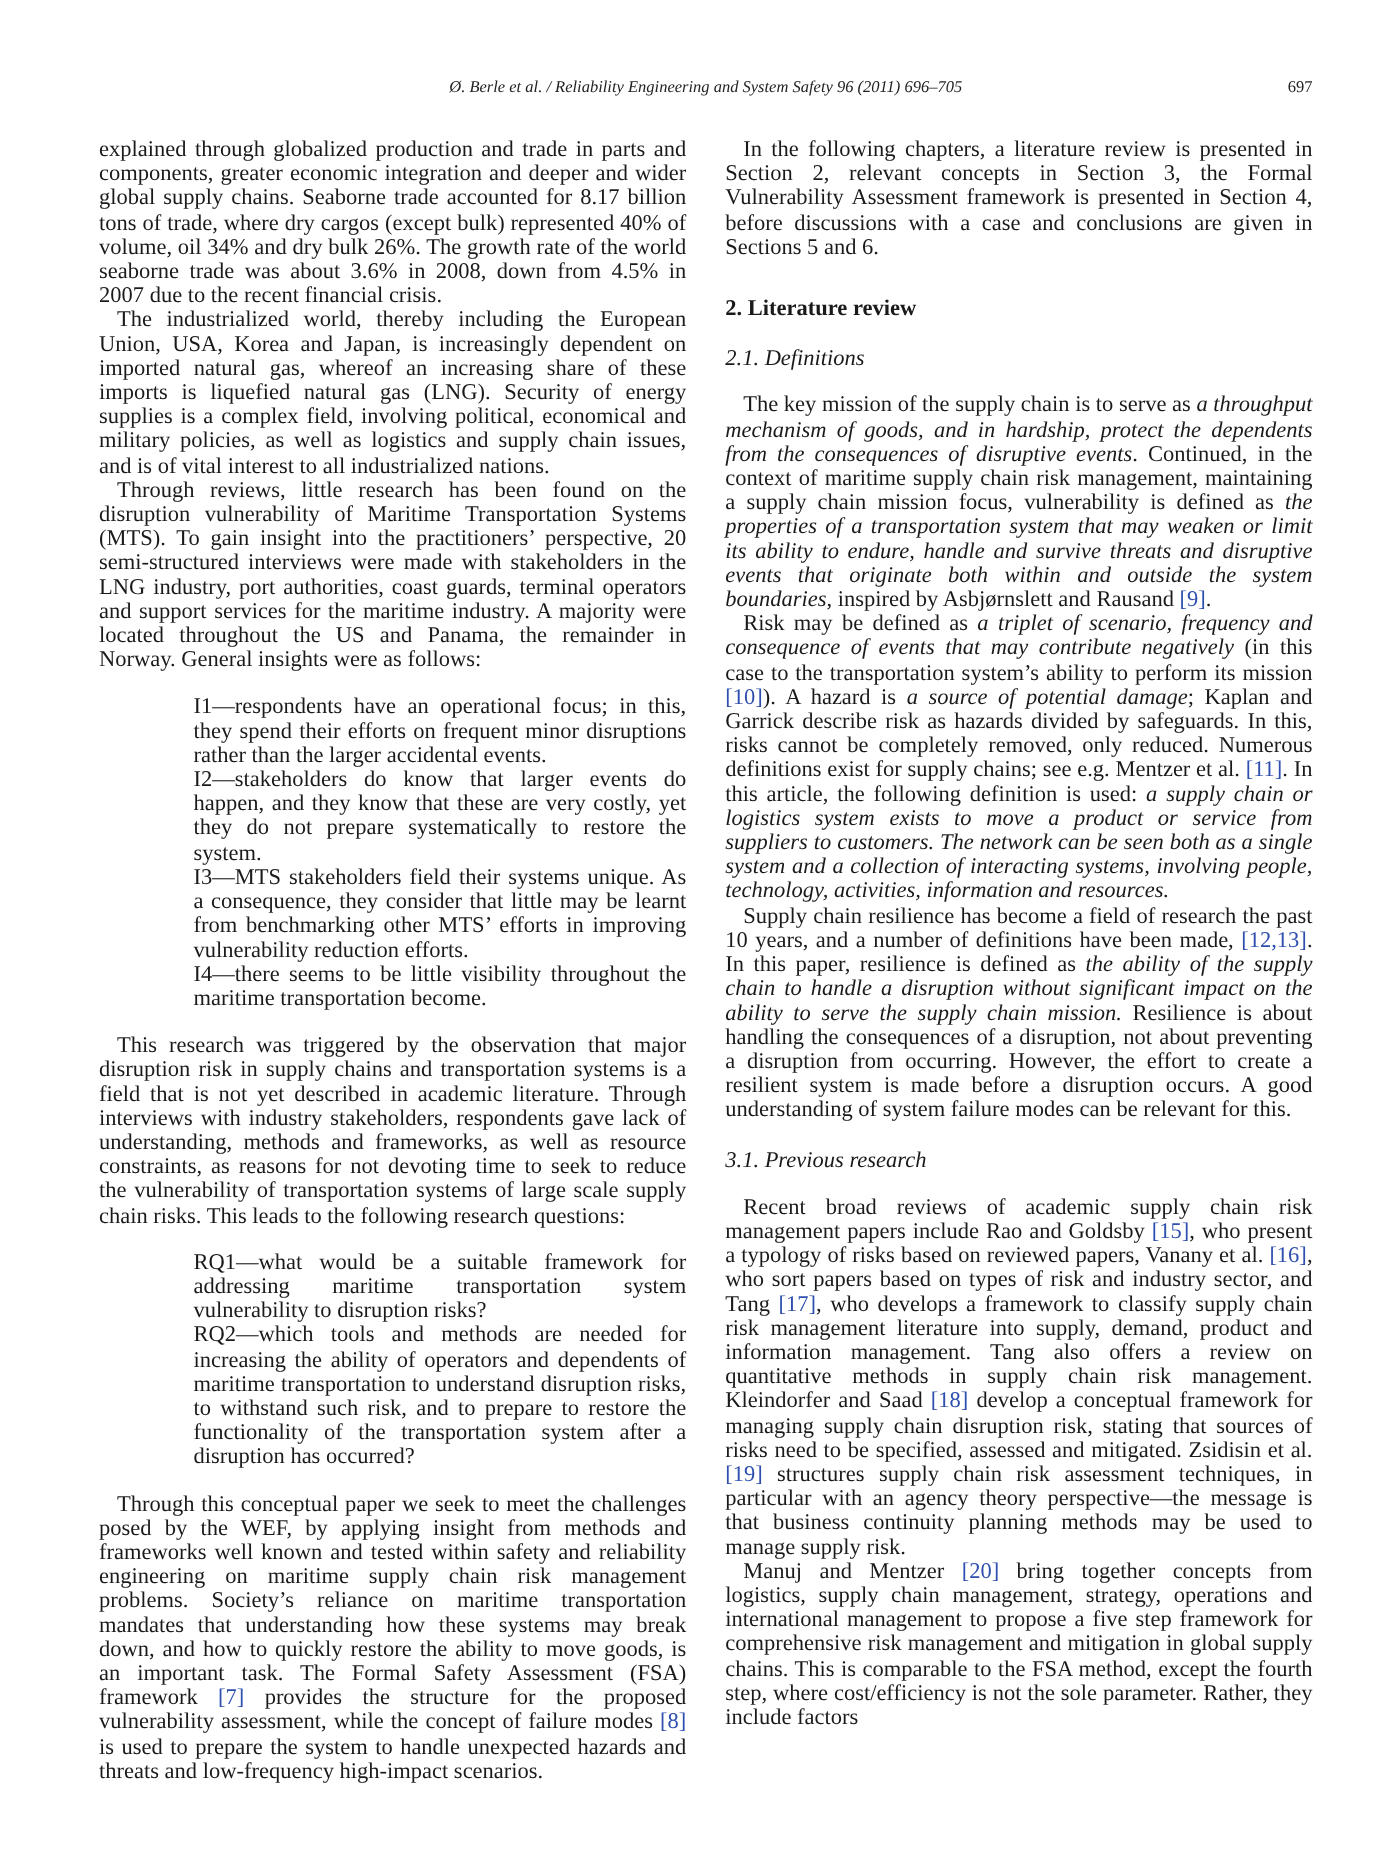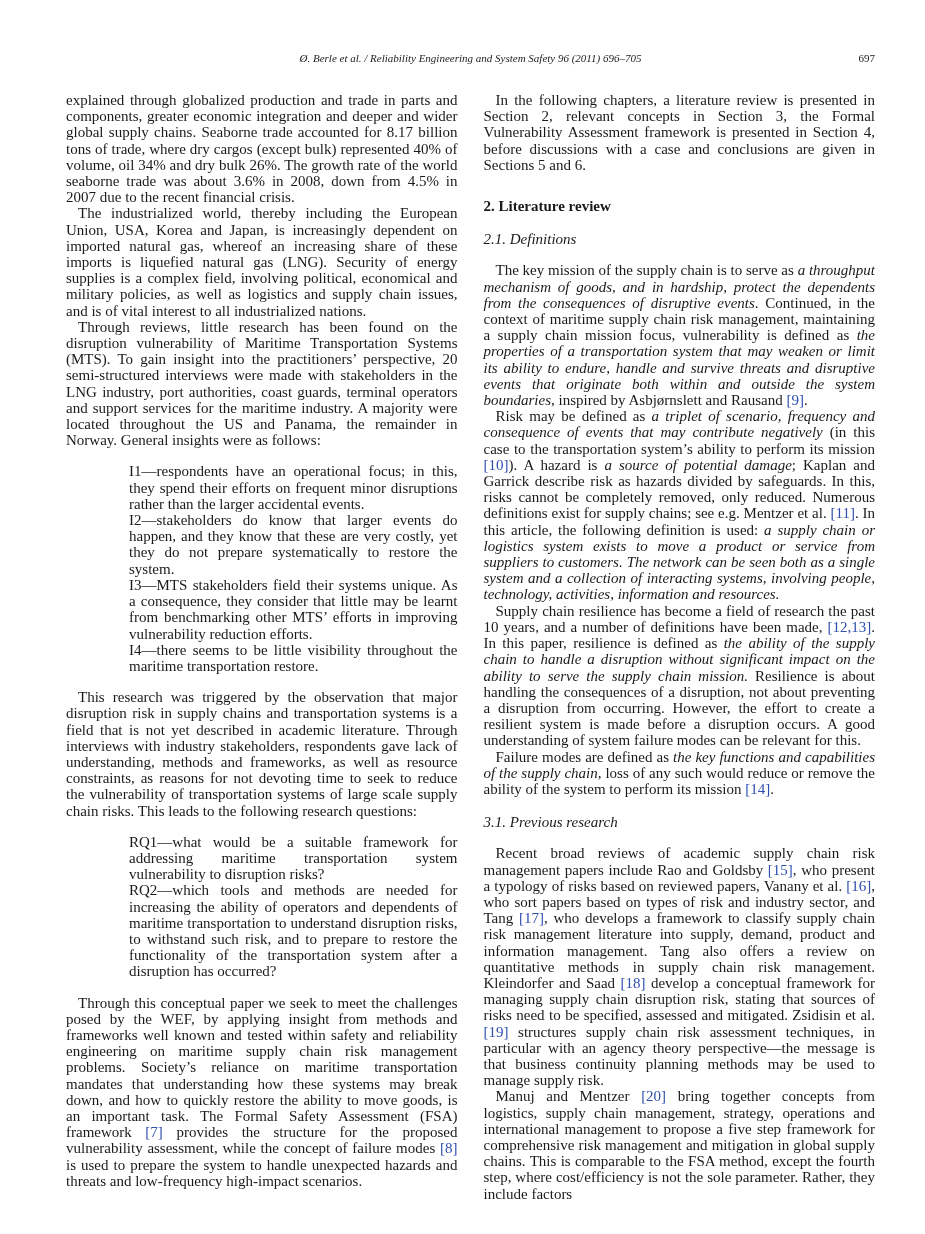--- a/index.html
+++ b/index.html
@@ -75,35 +75,34 @@
 
   <main class="columns">
     <section class="col" id="col-left">
         <p class="p"><span>explained through globalized production and trade in parts and components, greater economic integration and deeper and wider global supply chains. Seaborne trade accounted for 8.17 billion tons of trade, where dry cargos (except bulk) represented 40% of volume, oil 34% and dry bulk 26%. The growth rate of the world seaborne trade was about 3.6% in 2008, down from 4.5% in 2007 due to the recent financial crisis.</span></p>
         <p class="p indent"><span>The industrialized world, thereby including the European Union, USA, Korea and Japan, is increasingly dependent on imported natural gas, whereof an increasing share of these imports is liquefied natural gas (LNG). Security of energy supplies is a complex field, involving political, economical and military policies, as well as logistics and supply chain issues, and is of vital interest to all industrialized nations.</span></p>
         <p class="p indent"><span>Through reviews, little research has been found on the disruption vulnerability of Maritime Transportation Systems (MTS). To gain insight into the practitioners’ perspective, 20 semi-structured interviews were made with stakeholders in the LNG industry, port authorities, coast guards, terminal operators and support services for the maritime industry. A majority were located throughout the US and Panama, the remainder in Norway. General insights were as follows:</span></p>
         <div class="blocklist">
           <p class="li"><span>I1—respondents have an operational focus; in this, they spend their efforts on frequent minor disruptions rather than the larger accidental events.</span></p>
           <p class="li"><span>I2—stakeholders do know that larger events do happen, and they know that these are very costly, yet they do not prepare systematically to restore the system.</span></p>
           <p class="li"><span>I3—MTS stakeholders field their systems unique. As a consequence, they consider that little may be learnt from benchmarking other MTS’ efforts in improving vulnerability reduction efforts.</span></p>
-          <p class="li"><span>I4—there seems to be little visibility throughout the maritime transportation restore.</span></p>
+          <p class="li"><span>I4—there seems to be little visibility throughout the maritime transportation become.</span></p>
         </div>
         <p class="p indent"><span>This research was triggered by the observation that major disruption risk in supply chains and transportation systems is a field that is not yet described in academic literature. Through interviews with industry stakeholders, respondents gave lack of understanding, methods and frameworks, as well as resource constraints, as reasons for not devoting time to seek to reduce the vulnerability of transportation systems of large scale supply chain risks. This leads to the following research questions:</span></p>
         <div class="blocklist">
           <p class="li"><span>RQ1—what would be a suitable framework for addressing maritime transportation system vulnerability to disruption risks?</span></p>
           <p class="li"><span>RQ2—which tools and methods are needed for increasing the ability of operators and dependents of maritime transportation to understand disruption risks, to withstand such risk, and to prepare to restore the functionality of the transportation system after a disruption has occurred?</span></p>
         </div>
         <p class="p indent"><span>Through this conceptual paper we seek to meet the challenges posed by the WEF, by applying insight from methods and frameworks well known and tested within safety and reliability engineering on maritime supply chain risk management problems. Society’s reliance on maritime transportation mandates that understanding how these systems may break down, and how to quickly restore the ability to move goods, is an important task. The Formal Safety Assessment (FSA) framework </span><span class="ref">[7]</span><span> provides the structure for the proposed vulnerability assessment, while the concept of failure modes </span><span class="ref">[8]</span><span> is used to prepare the system to handle unexpected hazards and threats and low-frequency high-impact scenarios.</span></p>
       </section>
     <section class="col" id="col-right">
         <p class="p indent"><span>In the following chapters, a literature review is presented in Section 2, relevant concepts in Section 3, the Formal Vulnerability Assessment framework is presented in Section 4, before discussions with a case and conclusions are given in Sections 5 and 6.</span></p>
         <div class="h2">2. Literature review</div>
         <div class="h3">2.1. Definitions</div>
         <p class="p indent"><span>The key mission of the supply chain is to serve as </span><span class="it">a throughput mechanism of goods, and in hardship, protect the dependents from the consequences of disruptive events</span><span>. Continued, in the context of maritime supply chain risk management, maintaining a supply chain mission focus, vulnerability is defined as </span><span class="it">the properties of a transportation system that may weaken or limit its ability to endure, handle and survive threats and disruptive events that originate both within and outside the system boundaries</span><span>, inspired by Asbjørnslett and Rausand </span><span class="ref">[9]</span><span>.</span></p>
         <p class="p indent"><span>Risk may be defined as </span><span class="it">a triplet of scenario, frequency and consequence of events that may contribute negatively</span><span> (in this case to the transportation system’s ability to perform its mission </span><span class="ref">[10]</span><span>). A hazard is </span><span class="it">a source of potential damage</span><span>; Kaplan and Garrick describe risk as hazards divided by safeguards. In this, risks cannot be completely removed, only reduced. Numerous definitions exist for supply chains; see e.g. Mentzer et al. </span><span class="ref">[11]</span><span>. In this article, the following definition is used: </span><span class="it">a supply chain or logistics system exists to move a product or service from suppliers to customers. The network can be seen both as a single system and a collection of interacting systems, involving people, technology, activities, information and resources.</span></p>
         <p class="p indent"><span>Supply chain resilience has become a field of research the past 10 years, and a number of definitions have been made, </span><span class="ref">[12,13]</span><span>. In this paper, resilience is defined as </span><span class="it">the ability of the supply chain to handle a disruption without significant impact on the ability to serve the supply chain mission.</span><span> Resilience is about handling the consequences of a disruption, not about preventing a disruption from occurring. However, the effort to create a resilient system is made before a disruption occurs. A good understanding of system failure modes can be relevant for this.</span></p>
-        <p class="p indent"><span>Failure modes are defined as </span><span class="it">the key functions and capabilities of the supply chain</span><span>, loss of any such would reduce or remove the ability of the system to perform its mission </span><span class="ref">[14]</span><span>.</span></p>
         <div class="h3">3.1. Previous research</div>
         <p class="p indent"><span>Recent broad reviews of academic supply chain risk management papers include Rao and Goldsby </span><span class="ref">[15]</span><span>, who present a typology of risks based on reviewed papers, Vanany et al. </span><span class="ref">[16]</span><span>, who sort papers based on types of risk and industry sector, and Tang </span><span class="ref">[17]</span><span>, who develops a framework to classify supply chain risk management literature into supply, demand, product and information management. Tang also offers a review on quantitative methods in supply chain risk management. Kleindorfer and Saad </span><span class="ref">[18]</span><span> develop a conceptual framework for managing supply chain disruption risk, stating that sources of risks need to be specified, assessed and mitigated. Zsidisin et al. </span><span class="ref">[19]</span><span> structures supply chain risk assessment techniques, in particular with an agency theory perspective—the message is that business continuity planning methods may be used to manage supply risk.</span></p>
         <p class="p indent"><span>Manuj and Mentzer </span><span class="ref">[20]</span><span> bring together concepts from logistics, supply chain management, strategy, operations and international management to propose a five step framework for comprehensive risk management and mitigation in global supply chains. This is comparable to the FSA method, except the fourth step, where cost/efficiency is not the sole parameter. Rather, they include factors</span></p>
       </section>
   </main>
 </div>
 
 </body></html>

